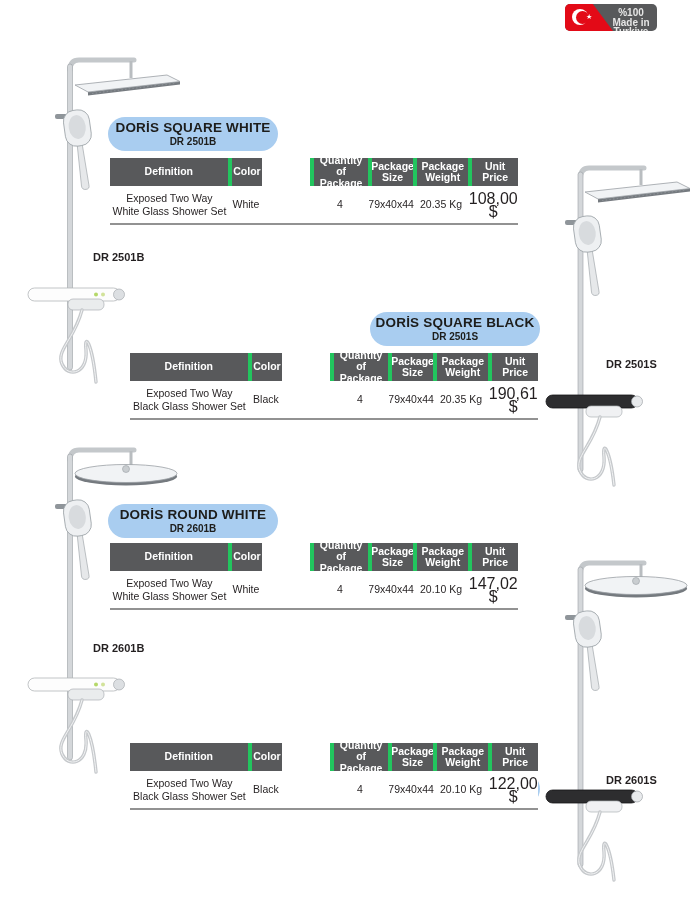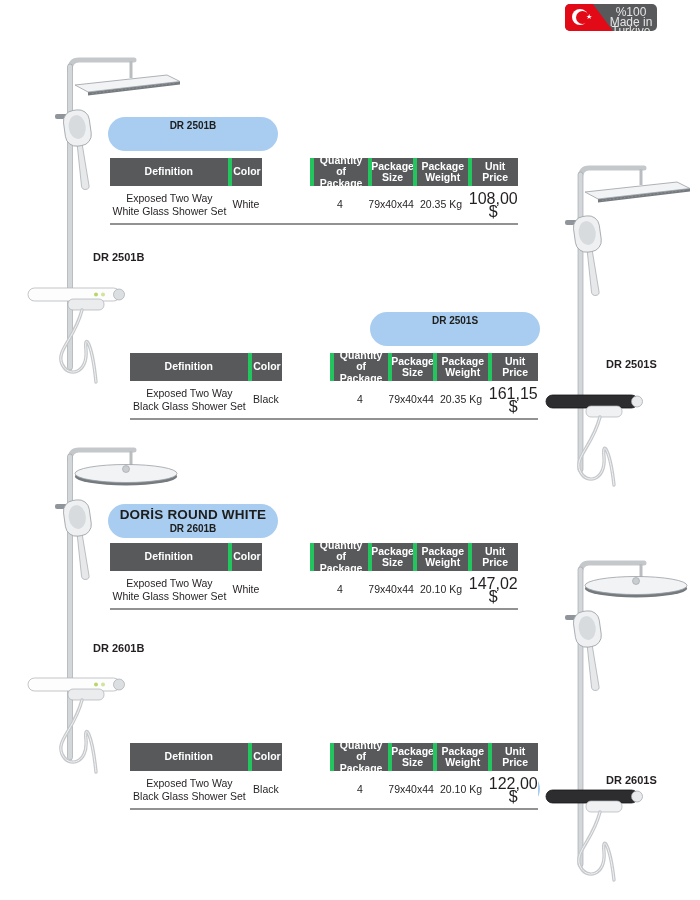--- a/index.html
+++ b/index.html
@@ -22,21 +22,21 @@
   .badge-red {
     position:absolute; left:0; top:0; width:48px; height:27px;
     background:#e30a17; clip-path:polygon(0 0,58% 0,100% 100%,0 100%);
   }
   .crescent { position:absolute; left:7px; top:5px; width:16px; height:16px; }
   .crescent::before { content:""; position:absolute; inset:0; border-radius:50%; background:#ffffff; }
   .crescent::after  { content:""; position:absolute; left:4px; top:1.5px; width:13px; height:13px; border-radius:50%; background:#e30a17; }
   .star { position:absolute; left:21px; top:9px; font-size:7px; color:#ffffff; line-height:8px; }
   .badge-text {
     position:absolute; left:42px; right:2px; top:4px; text-align:center;
-    color:#e6e6e6; font-size:12px; line-height:9.5px;
+    color:#e6e6e6; font-size:10px; line-height:9.5px;font-weight:bold;
   }
 
   
   .pill {
     position:absolute; width:170px; height:34px; background:#a9cdf0;
     border-radius:17px; text-align:center; padding-top:3px;
   }
   .pill .pname { font-size:13.5px; font-weight:bold; color:#1d1d1b; letter-spacing:.2px; line-height:16px; }
   .pill .pcode { font-size:10px;  font-weight:bold; color:#1d1d1b; line-height:12px; }
   .pos-pill-1 { left:108px; top:117px; }
@@ -175,23 +175,25 @@
       <ellipse cx="13" cy="17" rx="8.5" ry="12" fill="#d8dbde"></ellipse>
     </g>
     <rect x="8" y="237" width="92" height="13" rx="6.5" fill="#2d2d2f" stroke="#141416" stroke-width="0.8"></rect>
     <rect x="48" y="248" width="36" height="11" rx="5" fill="#f0f1f3" stroke="#aeb2b6" stroke-width="0.7"></rect>
     <circle cx="99" cy="243.5" r="5.5" fill="#e8eaec" stroke="#9fa4a8" stroke-width="0.7"></circle>
     <path d="M62,259 C54,289 36,299 42,313 C48,327 68,323 66,299 C64,281 72,291 76,327" stroke="#c6c9cc" stroke-width="3.4" fill="none" stroke-linecap="round"></path>
     <path d="M62,259 C54,289 36,299 42,313 C48,327 68,323 66,299 C64,281 72,291 76,327" stroke="#f2f3f4" stroke-width="1" fill="none" stroke-linecap="round"></path>
   </svg>
 
   <div class="pill pos-pill-1">
+    <div class="pname">DORİS SQUARE WHITE</div>
     <div class="pcode">DR 2501B</div>
   </div>
   <div class="pill pos-pill-2">
+    <div class="pname">DORİS SQUARE BLACK</div>
     <div class="pcode">DR 2501S</div>
   </div>
   <div class="pill pos-pill-3">
     <div class="pname">DORİS ROUND WHITE</div>
     <div class="pcode">DR 2601B</div>
   </div>
   <div class="pill pos-pill-4">
     <div class="pname">DORİS ROUND BLACK</div>
     <div class="pcode">DR 2601S</div>
   </div>
@@ -233,21 +235,21 @@
       <div class="cell c-def">
         <div class="two-line">
           <span>Exposed Two Way</span>
           <span>Black Glass Shower Set</span>
         </div>
       </div>
       <div class="cell c-col">Black</div>
       <div class="cell c-qty">4</div>
       <div class="cell c-size">79x40x44</div>
       <div class="cell c-wgt">20.35 Kg</div>
-      <div class="cell c-prc">161,15 $</div>
+      <div class="cell c-prc">190,61 $</div>
     </div>
   </div>
 
   <div class="ptable pos-table-3">
     <div class="thead">
       <div class="cell c-def">Definition</div>
       <div class="cell c-col">Color</div>
       <div class="cell c-qty">Quantity of Package</div>
       <div class="cell c-size">Package Size</div>
       <div class="cell c-wgt">Package Weight</div>

